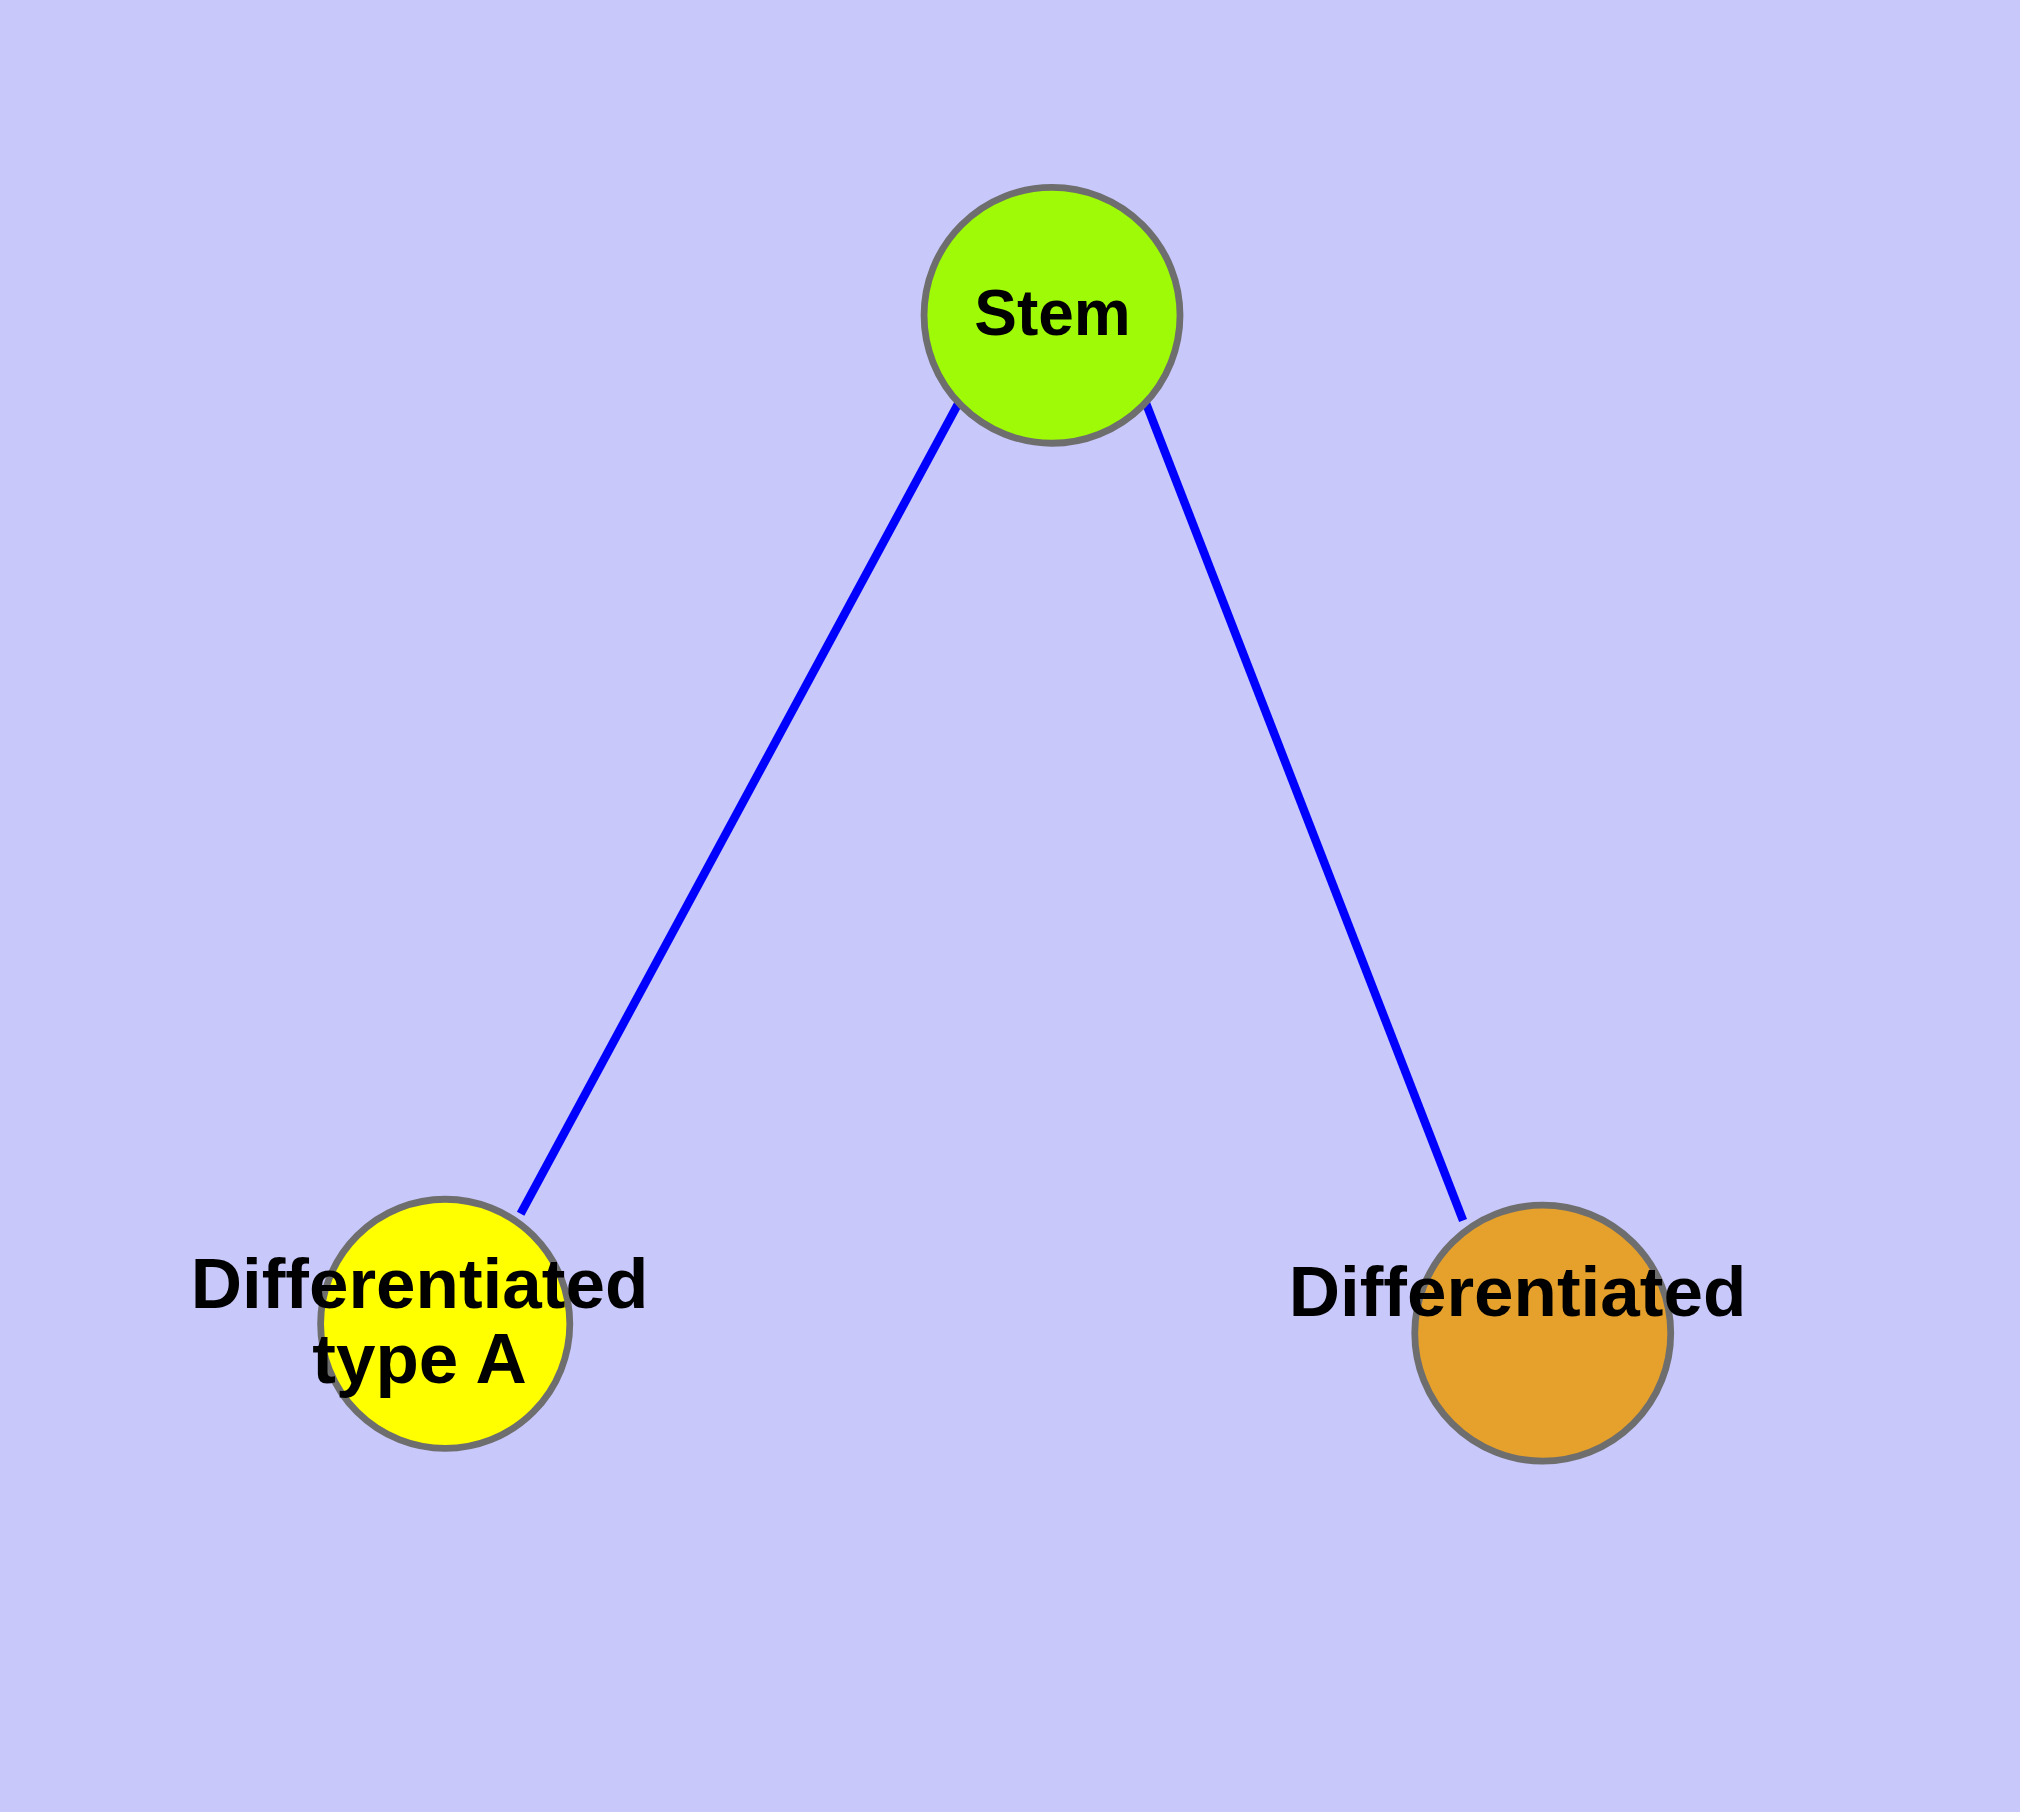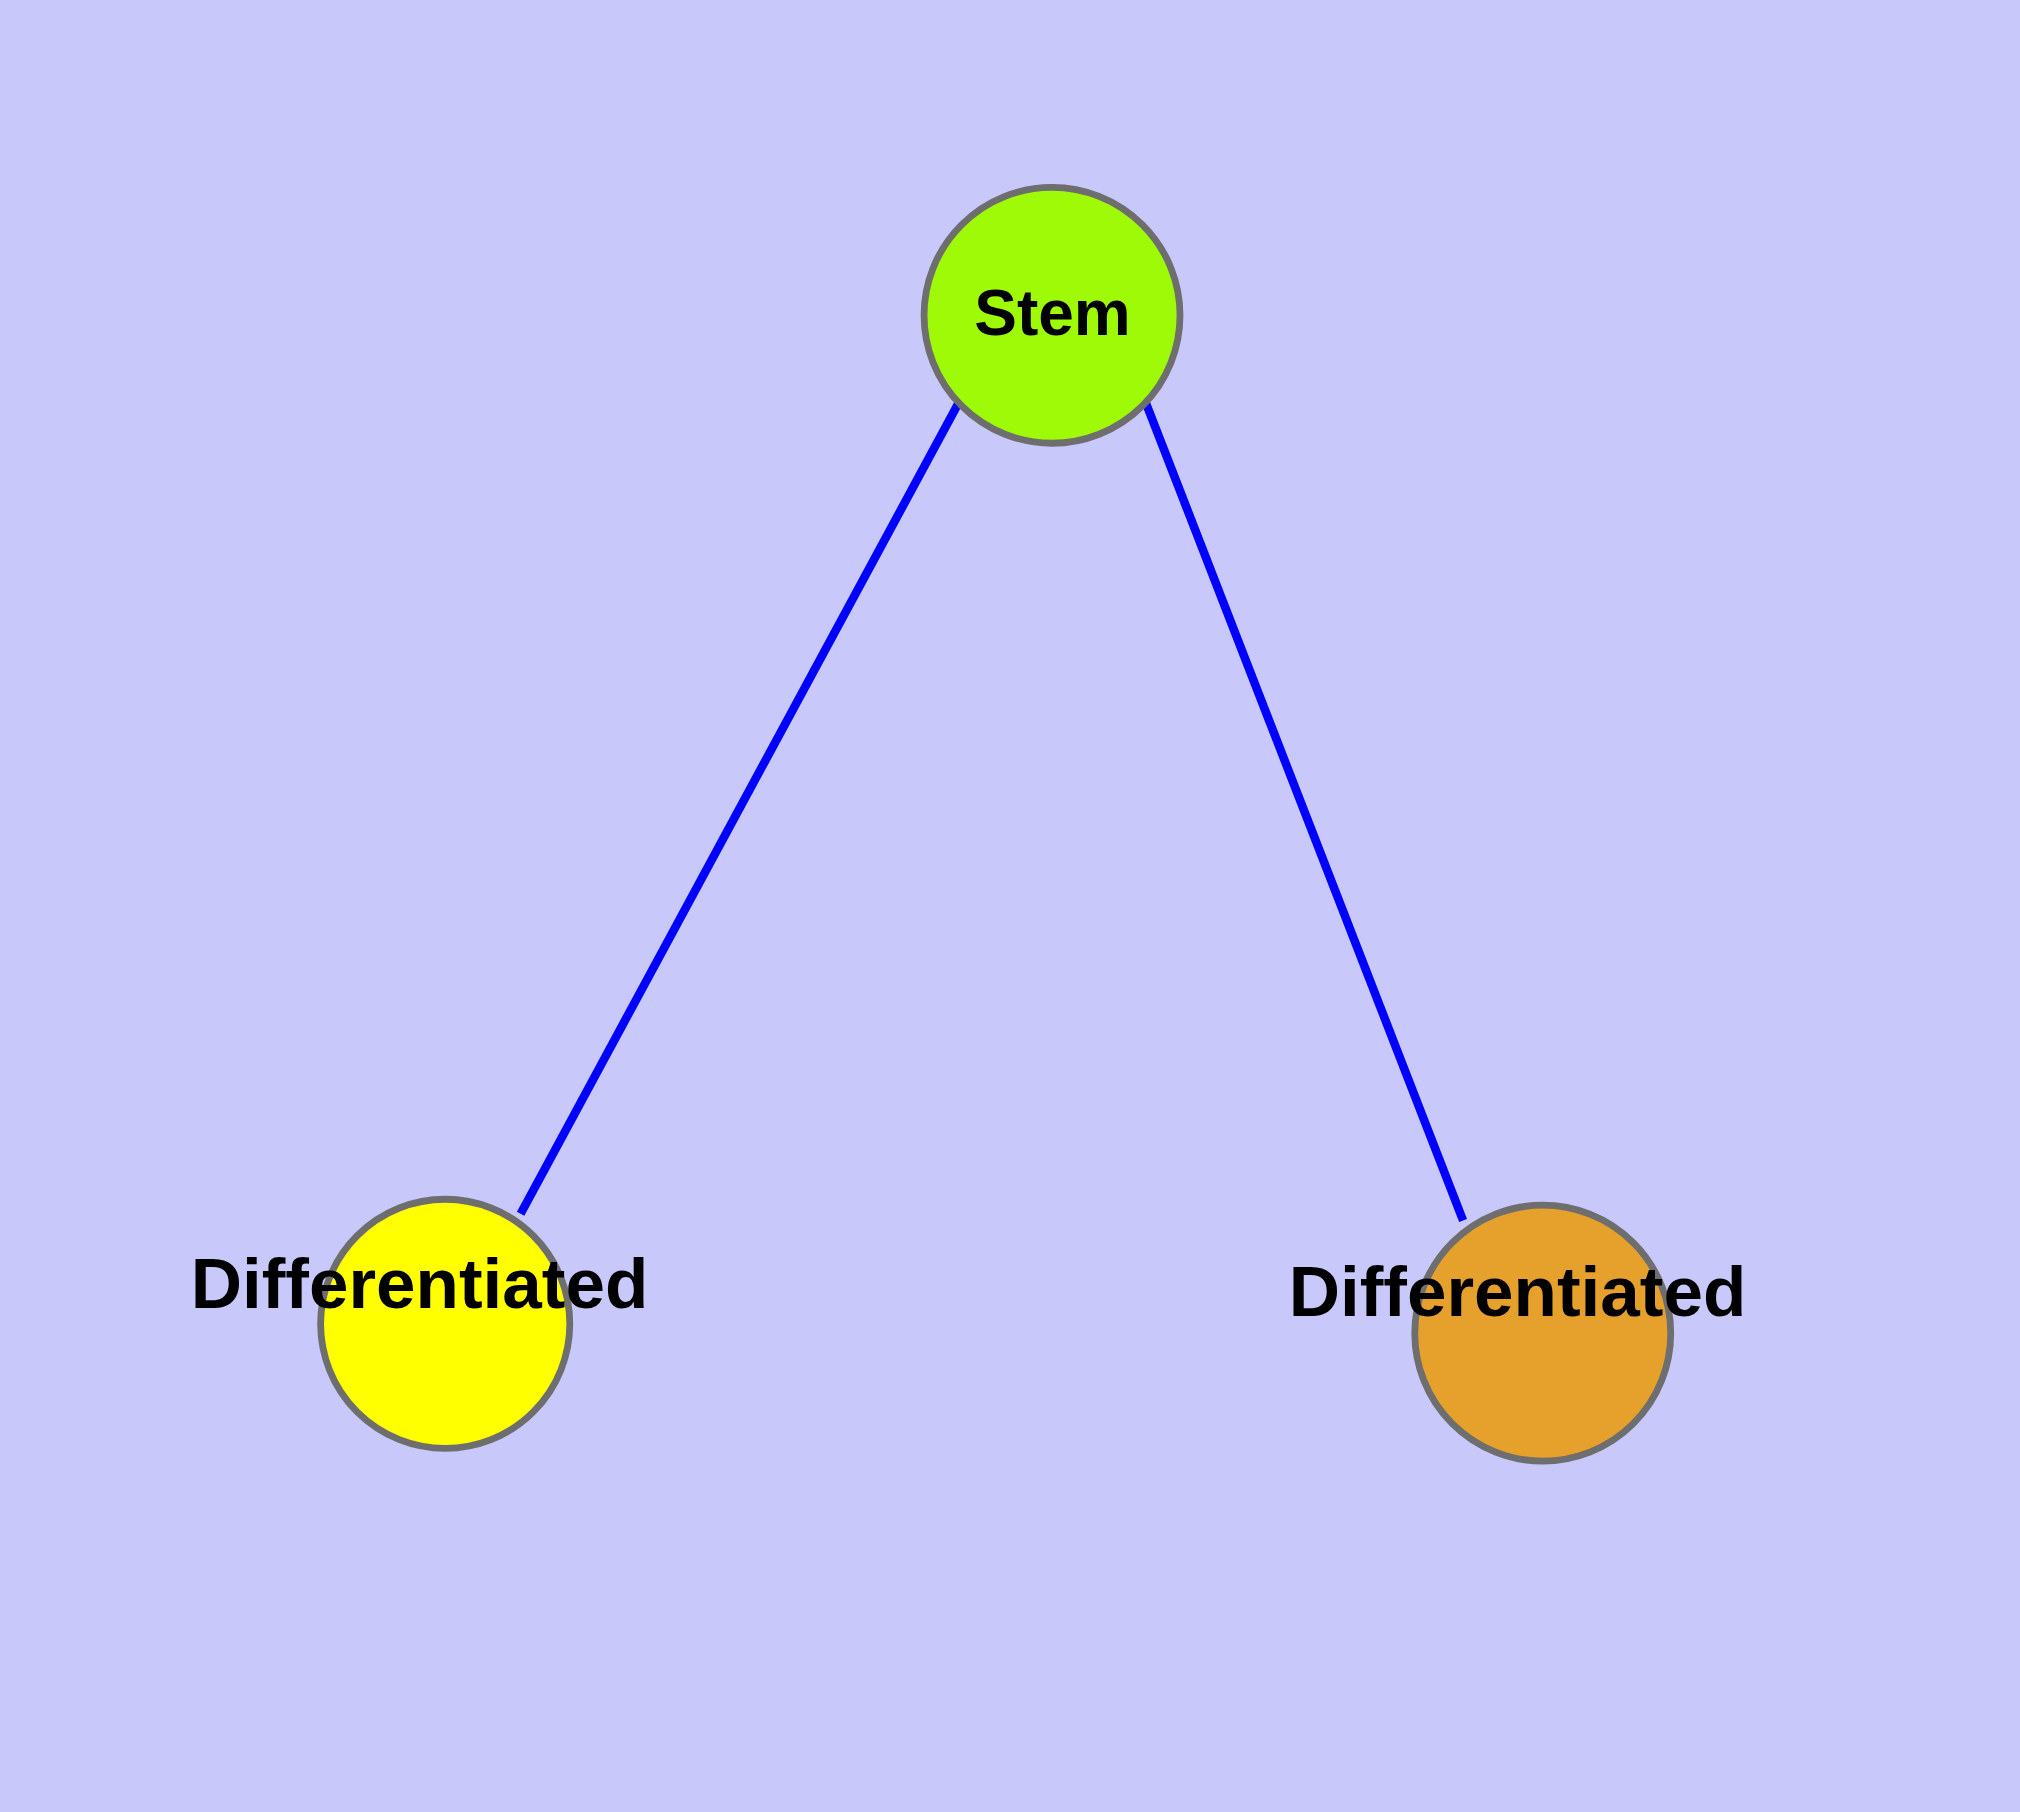--- a/index.html
+++ b/index.html
@@ -73,20 +73,21 @@
       <circle cx="1820" cy="1573" r="151" fill="#e6a12c" stroke="#6e6e6e" stroke-width="8"></circle>
     </g>
   </svg>
 
   <div class="node-label label-stem">
     <span class="label-line">Stem</span>
   </div>
 
   <div class="node-label label-a">
     <span class="label-line">Differentiated</span>
+    <span class="label-line">type A</span>
   </div>
 
   <div class="node-label label-b">
     <span class="label-line">Differentiated</span>
   </div>
 
 </div>
 
 
 </body></html>

